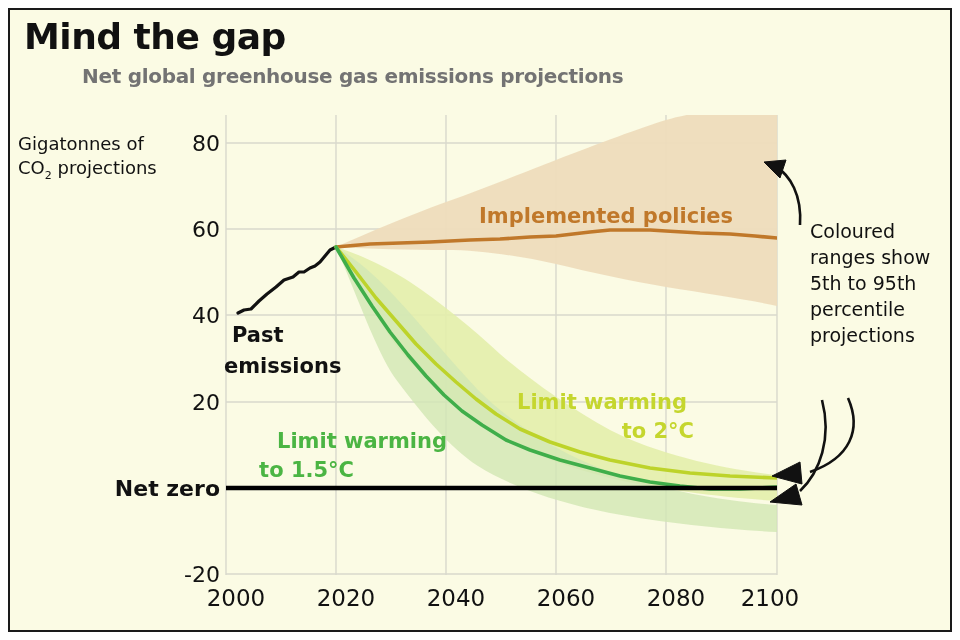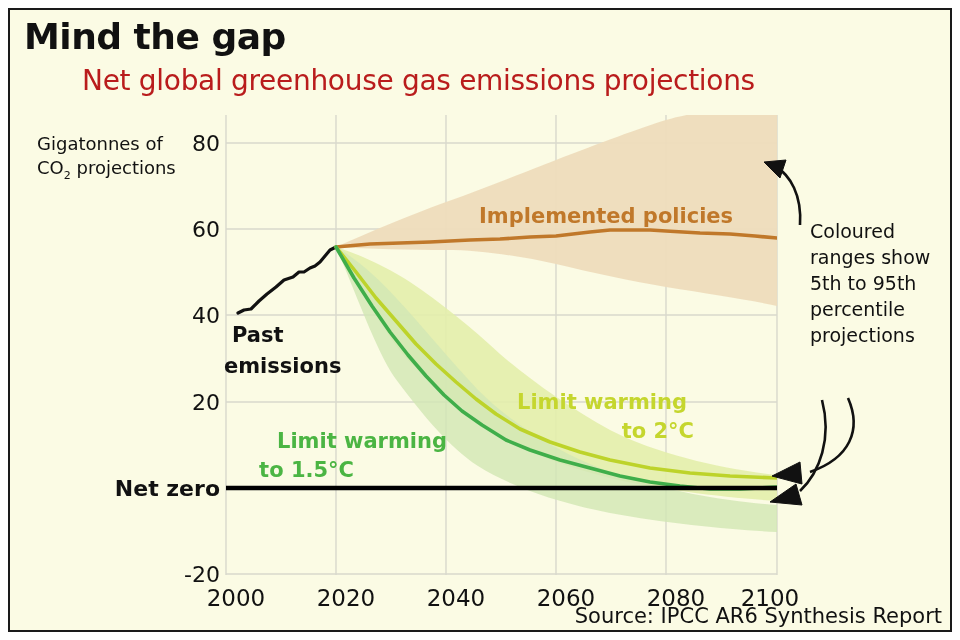--- a/index.html
+++ b/index.html
@@ -16,26 +16,26 @@
     overflow:hidden;
   }
   .hand{font-family:"DejaVu Sans","Liberation Sans",sans-serif;}
   #title{
     position:absolute;left:14px;top:6px;
     font-size:36px;font-weight:bold;color:#111;
     letter-spacing:-0.5px;
   }
   #subtitle{
     position:absolute;left:72px;top:54px;
-    font-size:28px;font-weight:normal;color:#b91c1c;
+    font-size:20px;font-weight:bold;color:#737373;
     letter-spacing:-0.3px;
   }
   #ylabel{
     position:absolute;left:8px;top:122px;
-    font-size:18px;color:#111;line-height:1.35;margin-left:19px;
+    font-size:18px;color:#111;line-height:1.35;
   }
   #ylabel sub{font-size:11px;}
   #source{
     position:absolute;right:8px;bottom:2px;
     font-size:21px;color:#111;
   }
   svg{position:absolute;left:0;top:0;}
   .ytick{font-size:22px;fill:#111;text-anchor:end;}
   .xtick{font-size:23px;fill:#111;text-anchor:middle;}
   .netzero-label{font-size:22px;fill:#111;text-anchor:end;font-weight:bold;}
@@ -49,21 +49,20 @@
 <div id="figure">
 
   <div id="title" class="hand">Mind the gap</div>
   <div id="subtitle" class="hand">Net global greenhouse gas emissions projections</div>
 
   <div id="ylabel" class="hand">
     <span>Gigatonnes of</span><br>
     <span>CO</span><sub>2</sub><span> projections</span>
   </div>
 
-  <div id="source" class="hand">Source: IPCC AR6 Synthesis Report</div>
 
   <svg width="944" height="624" viewBox="0 0 944 624">
     <defs>
       <clipPath id="plotclip">
           <rect x="216" y="105" width="551" height="460"></rect>
         </clipPath>
     </defs>
 
     <g>
       <line class="gridline" x1="216" y1="105" x2="216" y2="565"></line>

